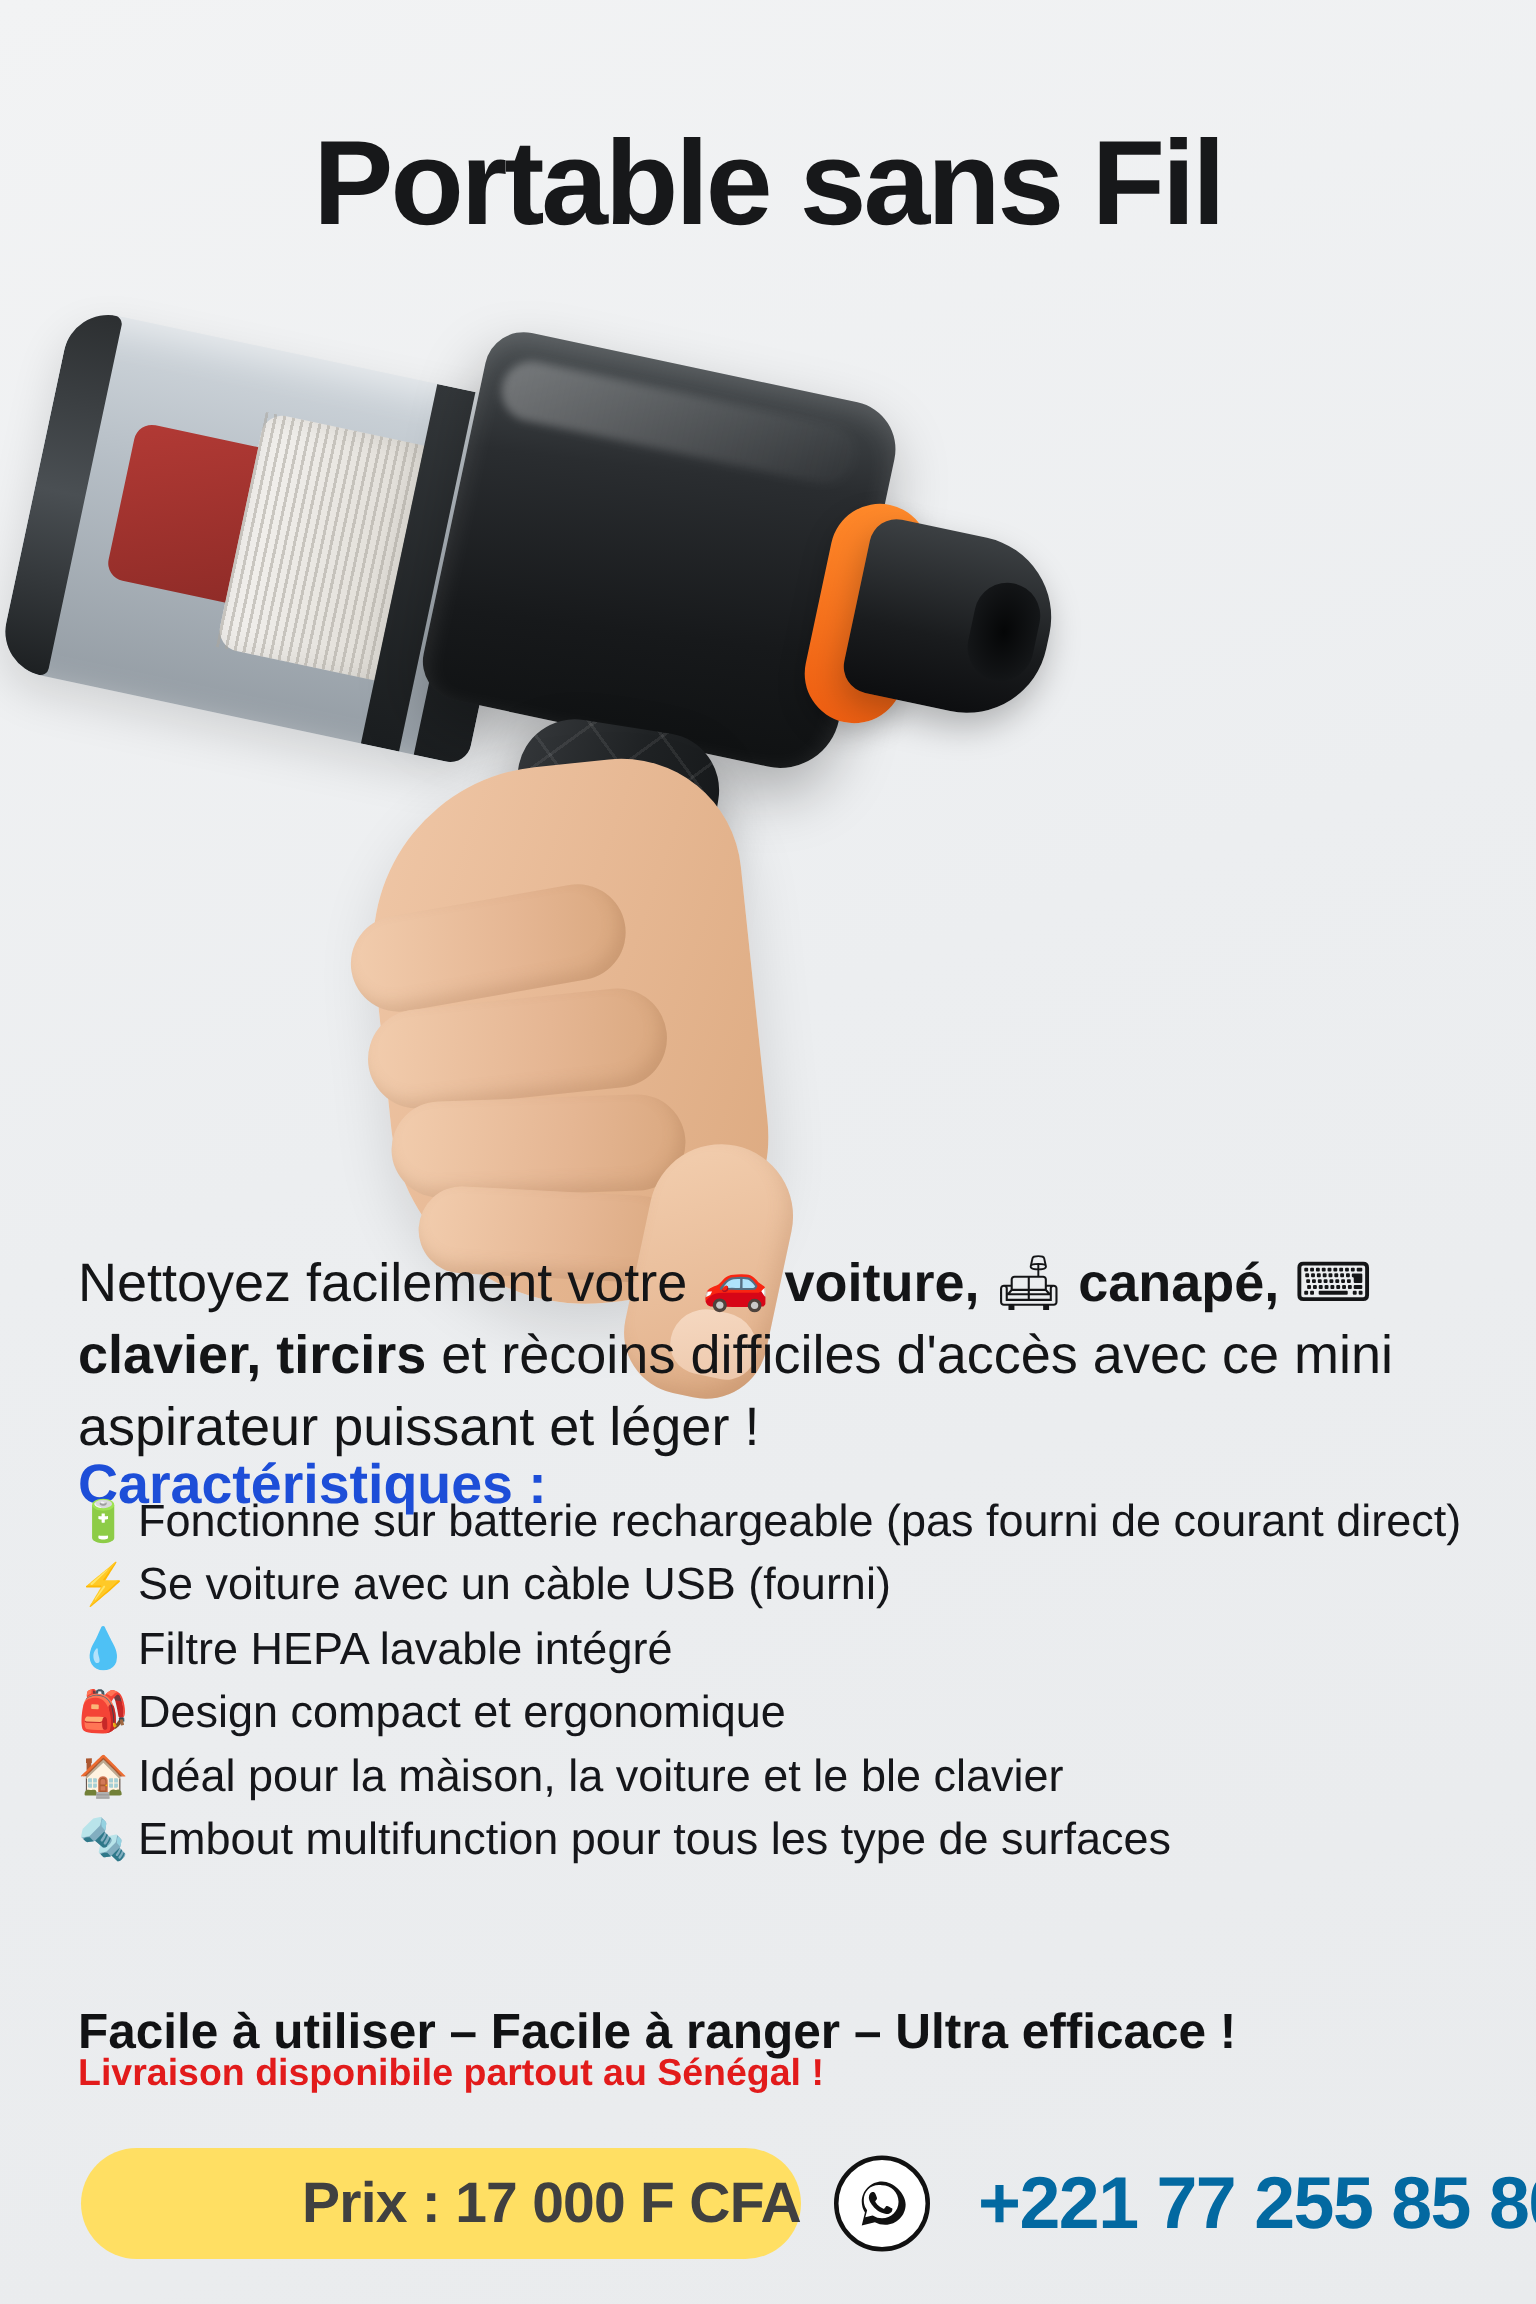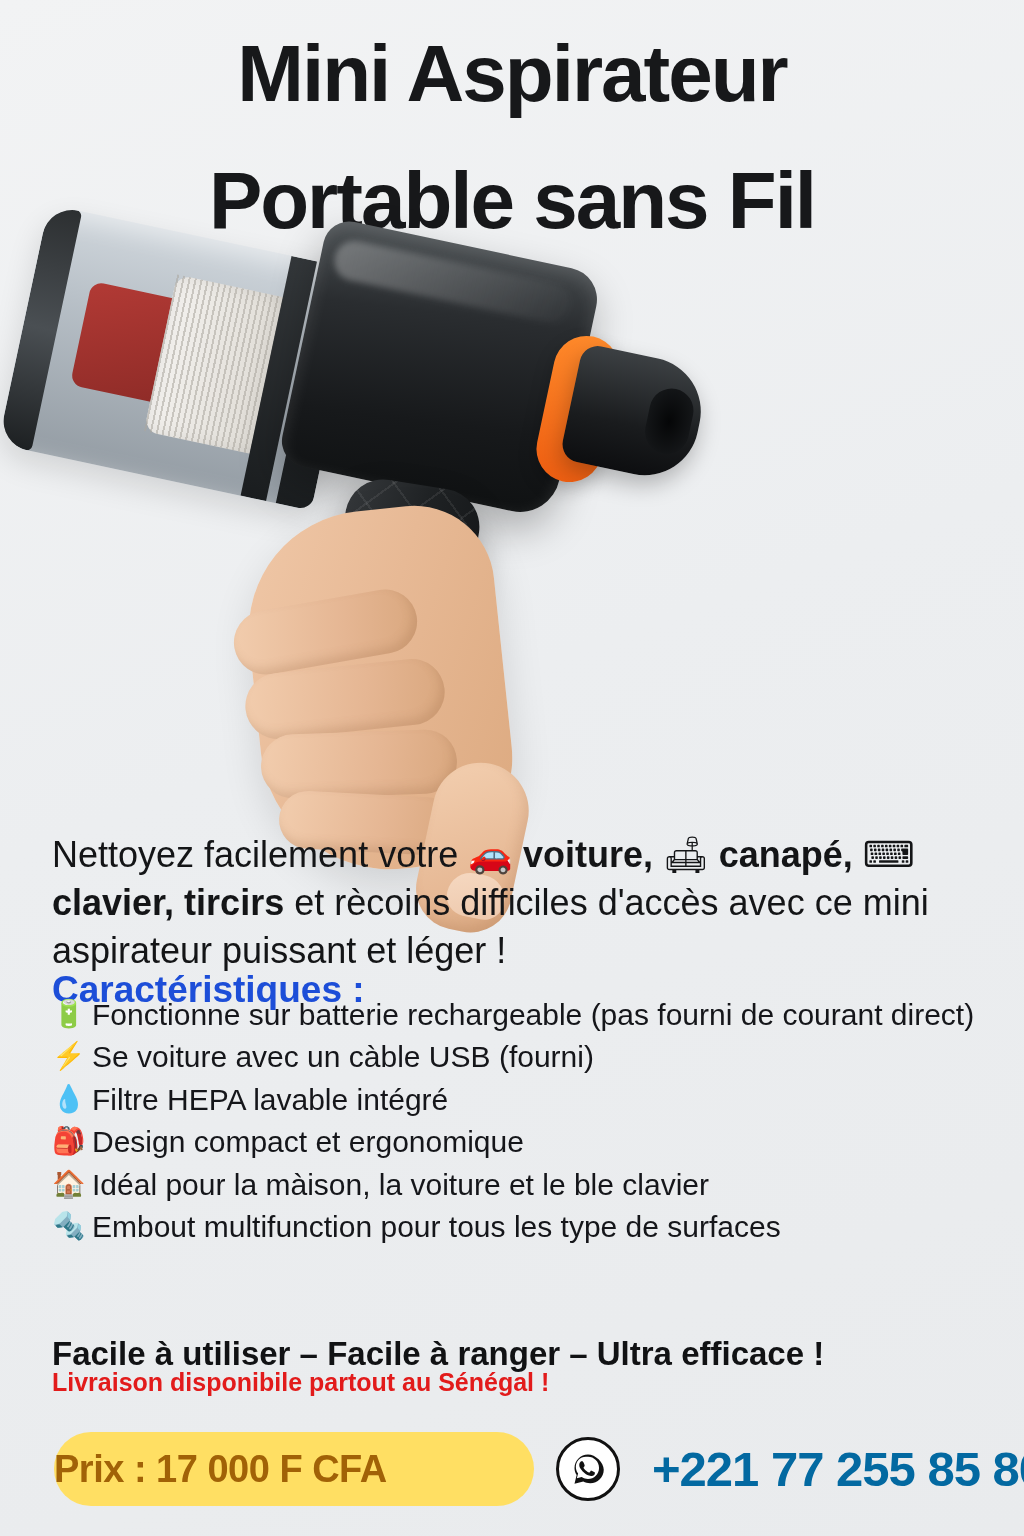--- a/index.html
+++ b/index.html
@@ -254,24 +254,24 @@
   .price-pill {
     position: absolute;
     left: 54px;
     top: 1432px;
     width: 480px;
     height: 74px;
     border-radius: 37px;
     background: #ffdf63;
     display: flex;
     align-items: center;
-    justify-content: flex-start;
+    justify-content: flex-end;
     font-size: 38px;
     font-weight: bold;
-    color: #a16207;
+    color: #404040;
     letter-spacing: -0.5px;
   }
   .wa {
     position: absolute;
     left: 556px;
     top: 1437px;
     display: flex;
     align-items: center;
     gap: 12px;
   }
@@ -288,21 +288,20 @@
     color: #0369a1;
     letter-spacing: -1px;
     white-space: nowrap;
     margin-left: 20px;
   }
 </style>
 </head>
 <body>
 
 <div class="title">
-  <span>Mini Aspirateur</span>
   <span class="line2">Portable sans Fil</span>
 </div>
 
 <div class="photo">
   <div class="vac-barrel">
     <div class="cap"></div>
     <div class="red"></div>
     <div class="brush"></div>
     <div class="ring r1"></div>
     <div class="ring r2"></div>

